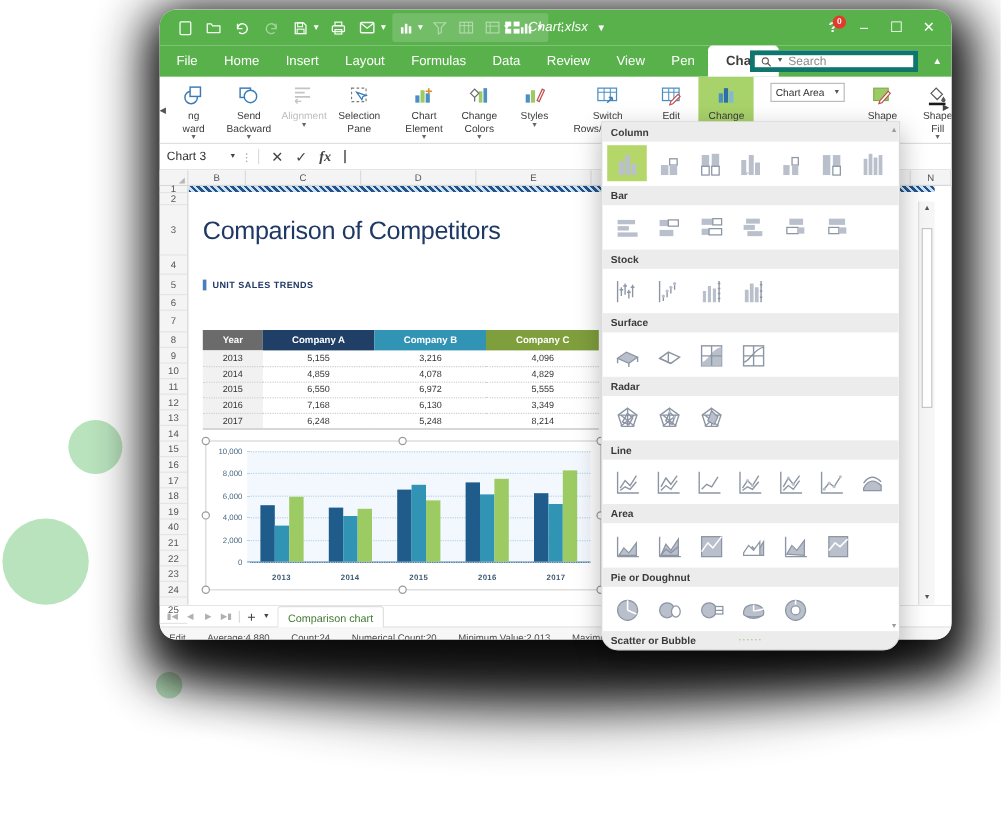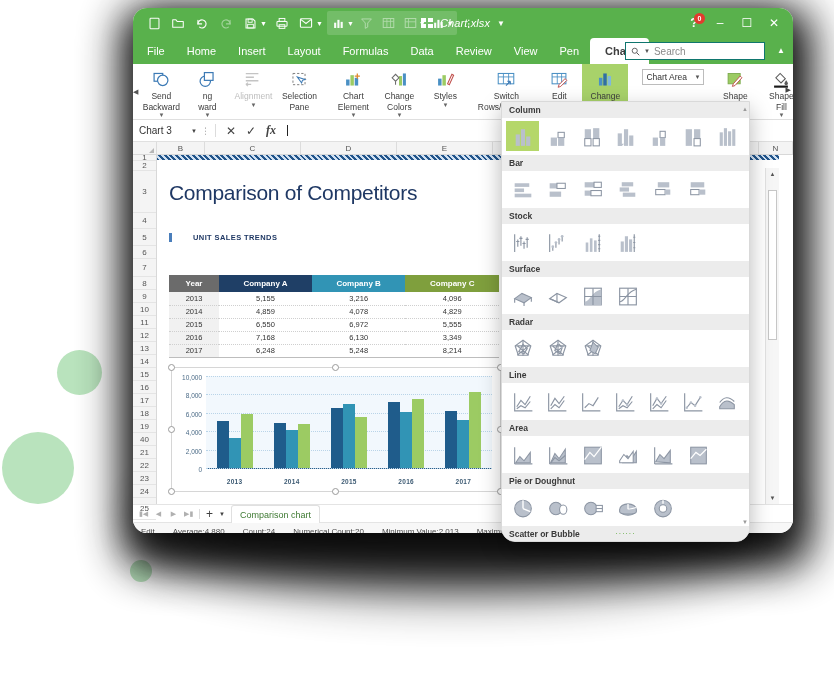--- a/index.html
+++ b/index.html
@@ -65,21 +65,21 @@
            background: #e23b2e; color: #fff; font-size: 7px; display: flex; align-items: center;
            justify-content: center; font-weight: 700; }
 
   
   .tabstrip { height: 26px; background: #59b14c; position: relative; display: flex; align-items: flex-end; }
   .tab { font-size: 11px; color: #fff; padding: 0 11px; line-height: 26px; height: 26px; white-space: nowrap; }
   .tab.first { padding-left: 14px; }
   .tab.active { background: #fff; color: #3e3e3e; font-weight: 700; border-radius: 4px 4px 0 0;
                 padding: 0 15px; }
   .searchbox { position: absolute; right: 28px; top: 4px; width: 140px; height: 18px; background: #fff;
-               border: 1px solid #0f766e; display: flex; align-items: center; gap: 4px; padding: 0 5px; }
+               border: 4px solid #0f766e; display: flex; align-items: center; gap: 4px; padding: 0 5px; }
   .searchbox .txt { font-size: 10px; color: #8a8a8a; }
   .ribcollapse { position: absolute; right: 8px; top: 8px; color: #fff; font-size: 8px; }
 
   
   .ribbon { height: 56px; background: #fff; border-bottom: 1px solid #dfdfdf; position: relative;
             display: flex; align-items: stretch; padding-left: 0; overflow: hidden; }
   .rleftarrow { width: 8px; display:flex; align-items:center; justify-content:center; color:#555; font-size:7px; }
   .rgroup { display: flex; align-items: stretch; }
   .rsep { width: 1px; background: #e3e3e3; margin: 5px 4px; }
   .rbtn { width: 46px; display: flex; flex-direction: column; align-items: center; justify-content: flex-start;
@@ -125,21 +125,21 @@
         display: flex; align-items: center; justify-content: center; }
   .grid { position: absolute; left: 24px; top: 13px; right: 14px; bottom: 0; background: #fff; overflow: hidden; }
   .selrow { position: absolute; left: 0; top: 0; height: 5px; width: 100%;
             background: repeating-linear-gradient(45deg,#21548a 0 2px,#cfe0f2 2px 4px); }
 
   
   .doc { position: absolute; left: 12px; top: 10px; right: 0; }
   .doctitle { font-size: 21px; font-weight: 400; color: #1f3864; letter-spacing: -.3px; margin-top: 16px; }
   .subrow { display: flex; align-items: center; gap: 5px; margin-top: 28px; }
   .subbar { width: 3px; height: 9px; background: #4a7ebb; }
-  .subtxt { font-size: 7.5px; font-weight: 700; color: #1f3864; letter-spacing: .4px; margin-left: 16px; }
+  .subtxt { font-size: 7.5px; font-weight: 700; color: #1f3864; letter-spacing: .4px; }
   .unit { position: absolute; right: 128px; top: 110px; font-size: 7px; color: #555; }
 
   table.data { position: absolute; left: 12px; top: 120px; width: 330px; border-collapse: collapse; }
   table.data th { font-size: 8px; color: #fff; font-weight: 700; height: 17px; text-align: center; }
   table.data th.yr { background: #6b6b6b; width: 50px; }
   table.data td { font-size: 7.5px; color: #333; height: 13px; text-align: center;
                   border-bottom: 1px dotted #cfcfcf; }
   table.data td.yrc { background: #f1f1f1; color: #333; }
   table.data tr:last-child td { border-bottom: 1px solid #bdbdbd; }
 
@@ -351,37 +351,37 @@
       <span class="ribcollapse">▲</span>
     </div>
 
     <div class="ribbon">
       <div class="rleftarrow">◀</div>
 
       <div class="rgroup">
         <div class="rbtn">
           <span class="ico">
             <svg width="20" height="19" viewBox="0 0 22 22">
+                <circle cx="9" cy="13" r="6" fill="none" stroke="#3c7ab5" stroke-width="1.4"></circle>
+                <rect x="8" y="3" width="10" height="9" fill="#fff" stroke="#3c7ab5" stroke-width="1.4"></rect>
+              </svg>
+          </span>
+          <span class="lbl">ng</span>
+          <span class="lbl">ward</span>
+          <span class="dd">▼</span>
+        </div>
+        <div class="rbtn">
+          <span class="ico">
+            <svg width="20" height="19" viewBox="0 0 22 22">
                 <rect x="3" y="4" width="10" height="9" fill="none" stroke="#3c7ab5" stroke-width="1.4"></rect>
                 <circle cx="13" cy="12" r="6" fill="#fff" stroke="#3c7ab5" stroke-width="1.4"></circle>
               </svg>
           </span>
           <span class="lbl">Send</span>
           <span class="lbl">Backward</span>
-          <span class="dd">▼</span>
-        </div>
-        <div class="rbtn">
-          <span class="ico">
-            <svg width="20" height="19" viewBox="0 0 22 22">
-                <circle cx="9" cy="13" r="6" fill="none" stroke="#3c7ab5" stroke-width="1.4"></circle>
-                <rect x="8" y="3" width="10" height="9" fill="#fff" stroke="#3c7ab5" stroke-width="1.4"></rect>
-              </svg>
-          </span>
-          <span class="lbl">ng</span>
-          <span class="lbl">ward</span>
           <span class="dd">▼</span>
         </div>
         <div class="rbtn dis">
           <span class="ico">
             <svg width="20" height="18" viewBox="0 0 22 20">
                 <path d="M3 4h14M3 8h9M3 12h14" stroke="#c4c4c4" stroke-width="1.6"></path>
                 <path d="M9 16H3m0 0l2.5-2M3 16l2.5 2" stroke="#c4c4c4" stroke-width="1.2" fill="none"></path>
               </svg>
           </span>
           <span class="lbl">Alignment</span>

